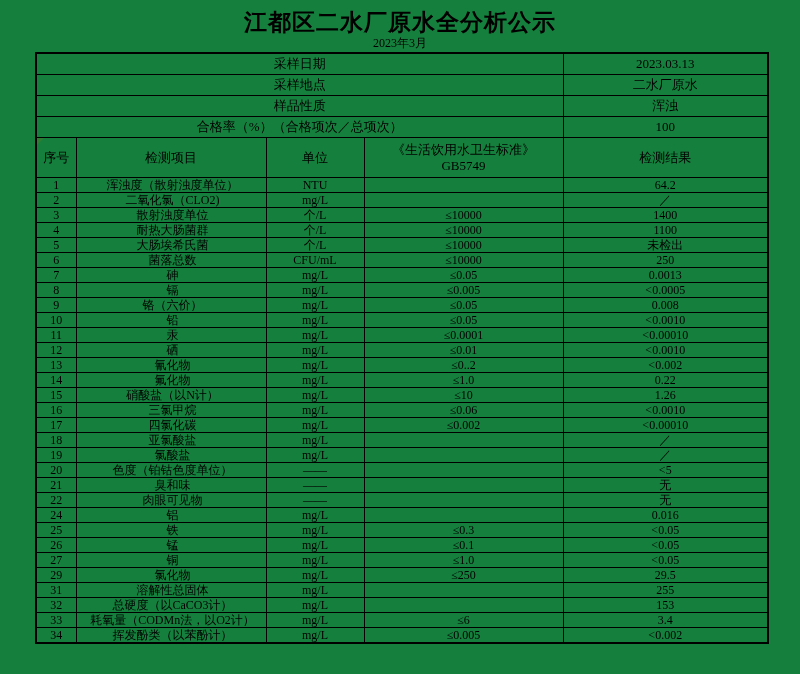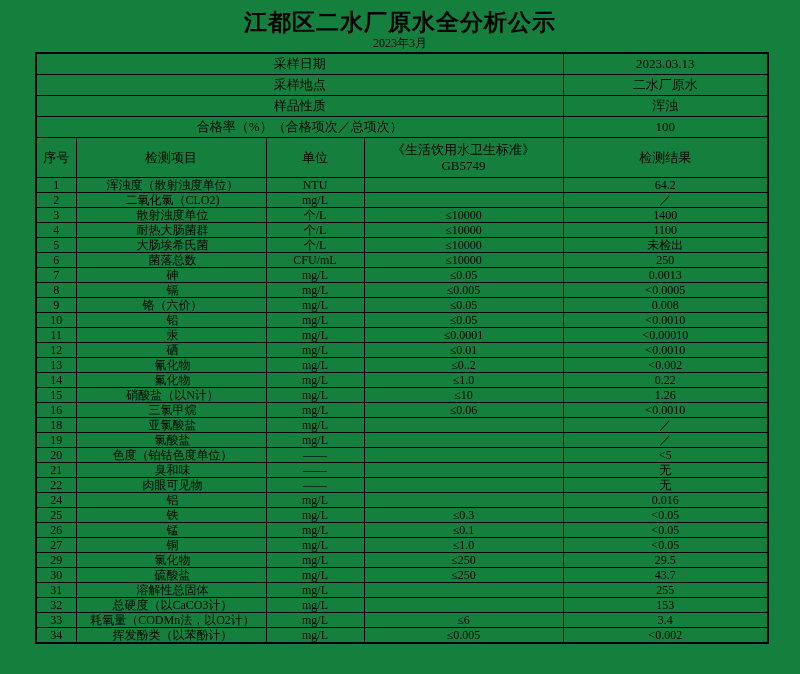--- a/index.html
+++ b/index.html
@@ -208,20 +208,27 @@
   </tr>
 
   <tr>
     <td class="c-no">16</td>
     <td class="c-item">三氯甲烷</td>
     <td class="c-unit">mg/L</td>
     <td class="c-std">≤0.06</td>
     <td class="c-res">&lt;0.0010</td>
   </tr>
 
+  <tr>
+    <td class="c-no">17</td>
+    <td class="c-item">四氯化碳</td>
+    <td class="c-unit">mg/L</td>
+    <td class="c-std">≤0.002</td>
+    <td class="c-res">&lt;0.00010</td>
+  </tr>
 
   <tr>
     <td class="c-no">18</td>
     <td class="c-item">亚氯酸盐</td>
     <td class="c-unit">mg/L</td>
     <td class="c-std"></td>
     <td class="c-res">／</td>
   </tr>
 
   <tr>
@@ -291,27 +298,20 @@
 
 
   <tr>
     <td class="c-no">29</td>
     <td class="c-item">氯化物</td>
     <td class="c-unit">mg/L</td>
     <td class="c-std">≤250</td>
     <td class="c-res">29.5</td>
   </tr>
 
-  <tr>
-    <td class="c-no">30</td>
-    <td class="c-item">硫酸盐</td>
-    <td class="c-unit">mg/L</td>
-    <td class="c-std">≤250</td>
-    <td class="c-res">43.7</td>
-  </tr>
 
   <tr>
     <td class="c-no">31</td>
     <td class="c-item">溶解性总固体</td>
     <td class="c-unit">mg/L</td>
     <td class="c-std"></td>
     <td class="c-res">255</td>
   </tr>
 
   <tr>

